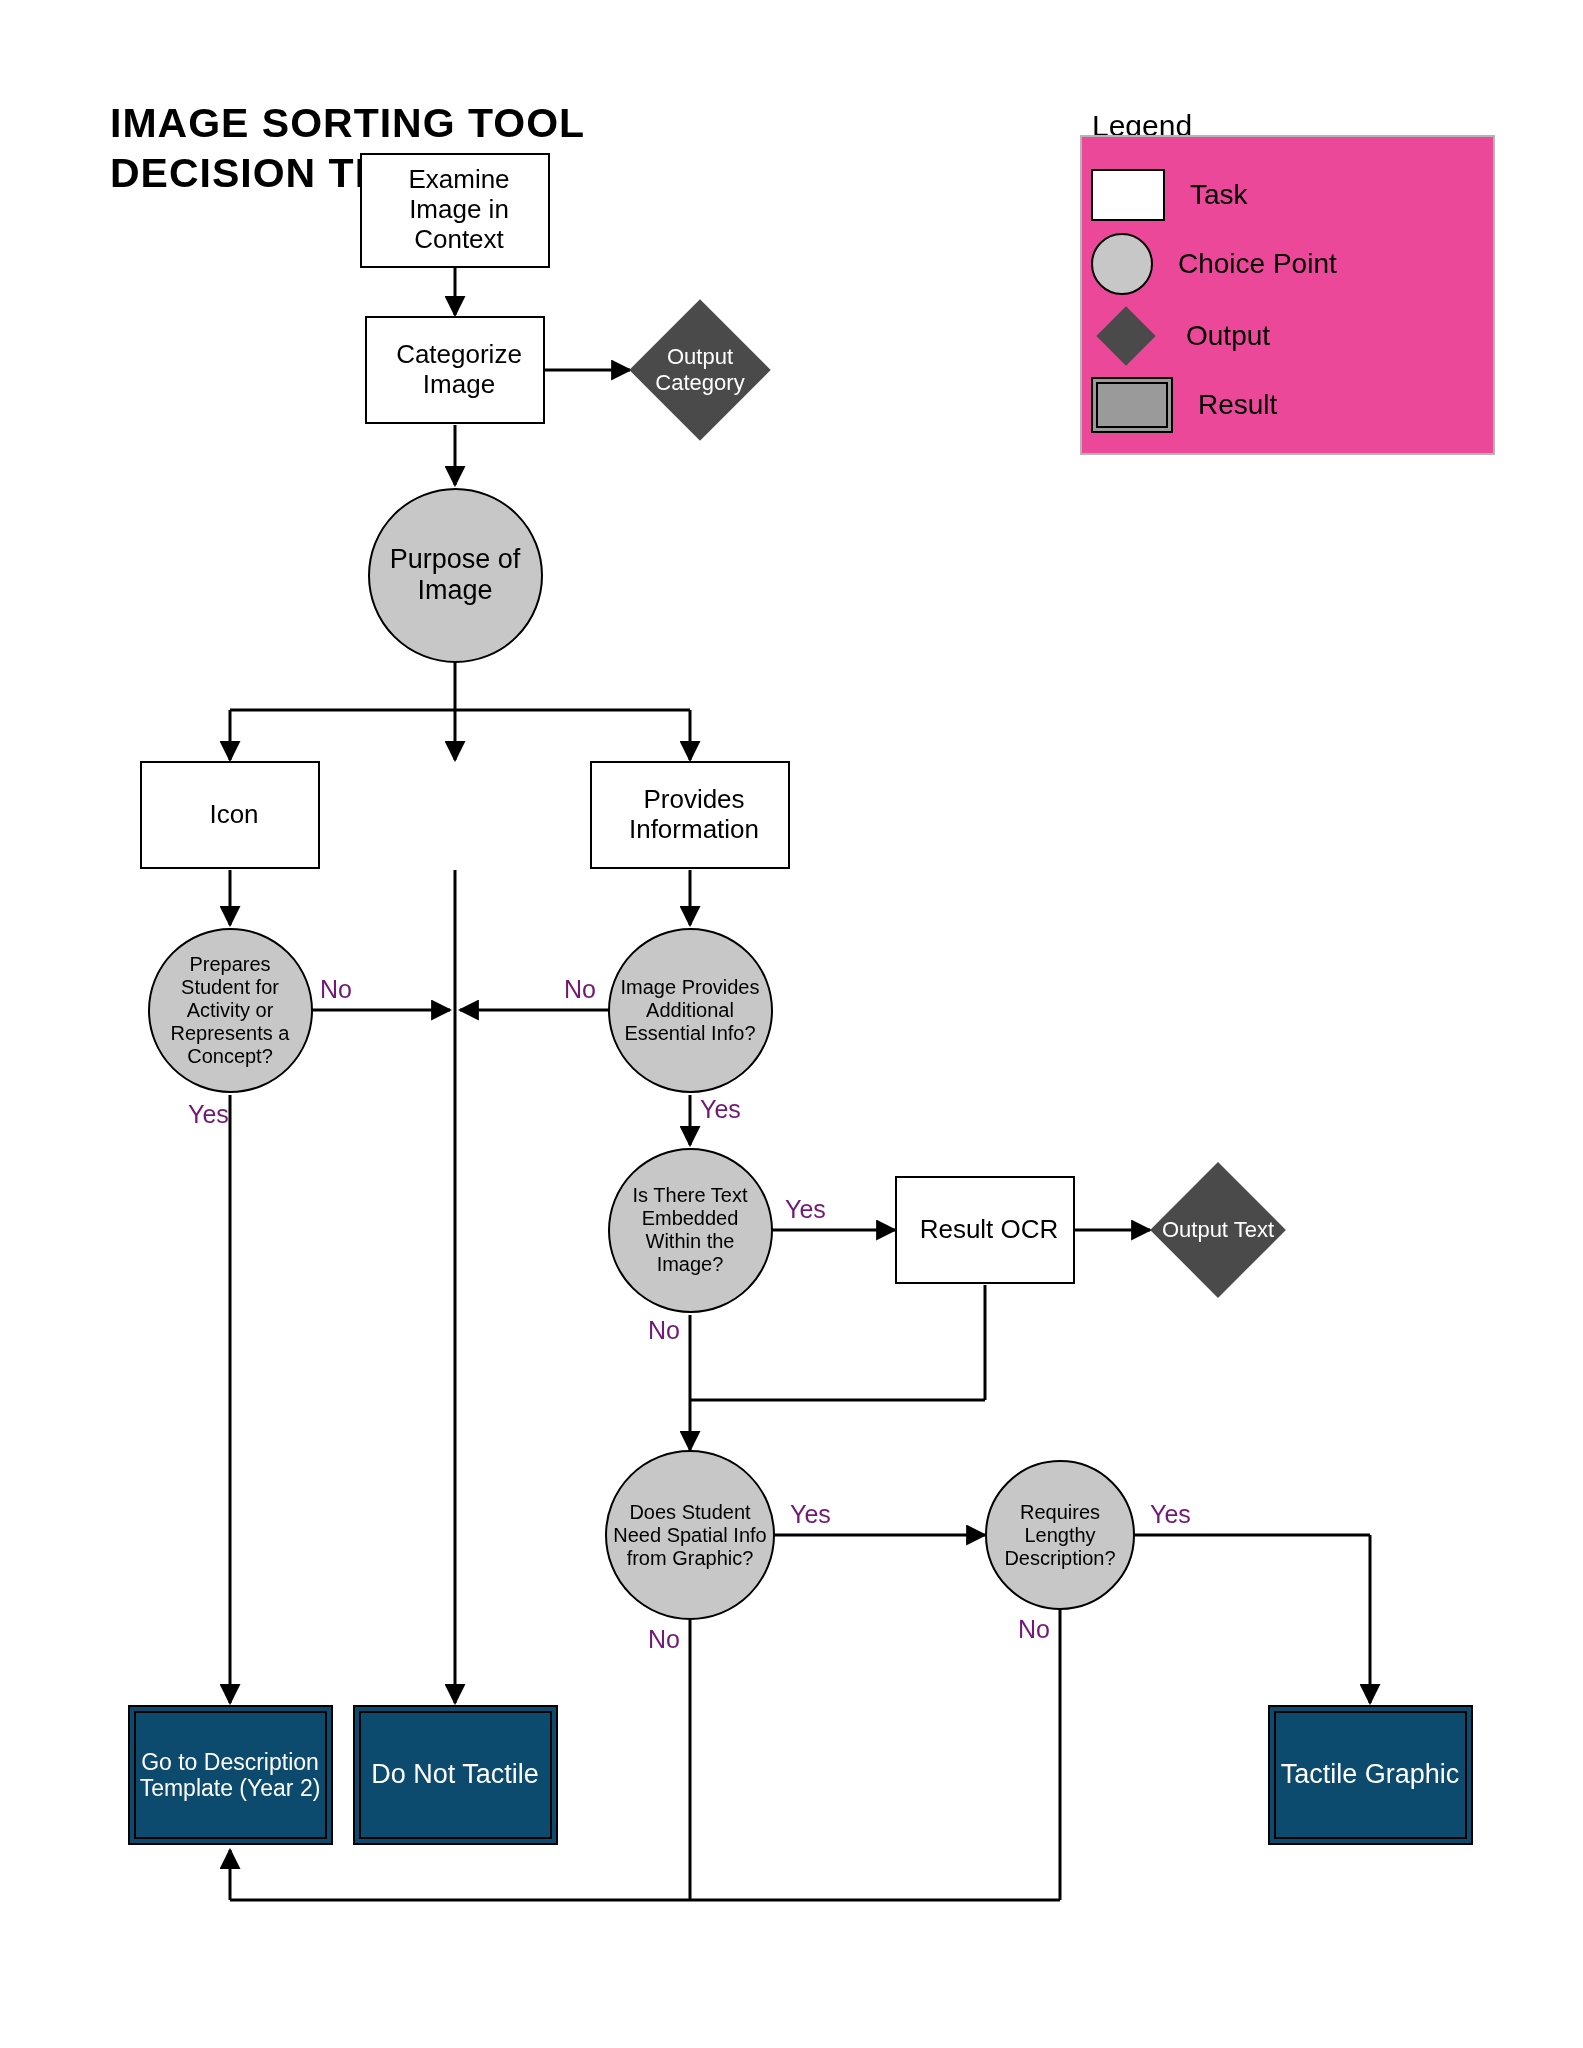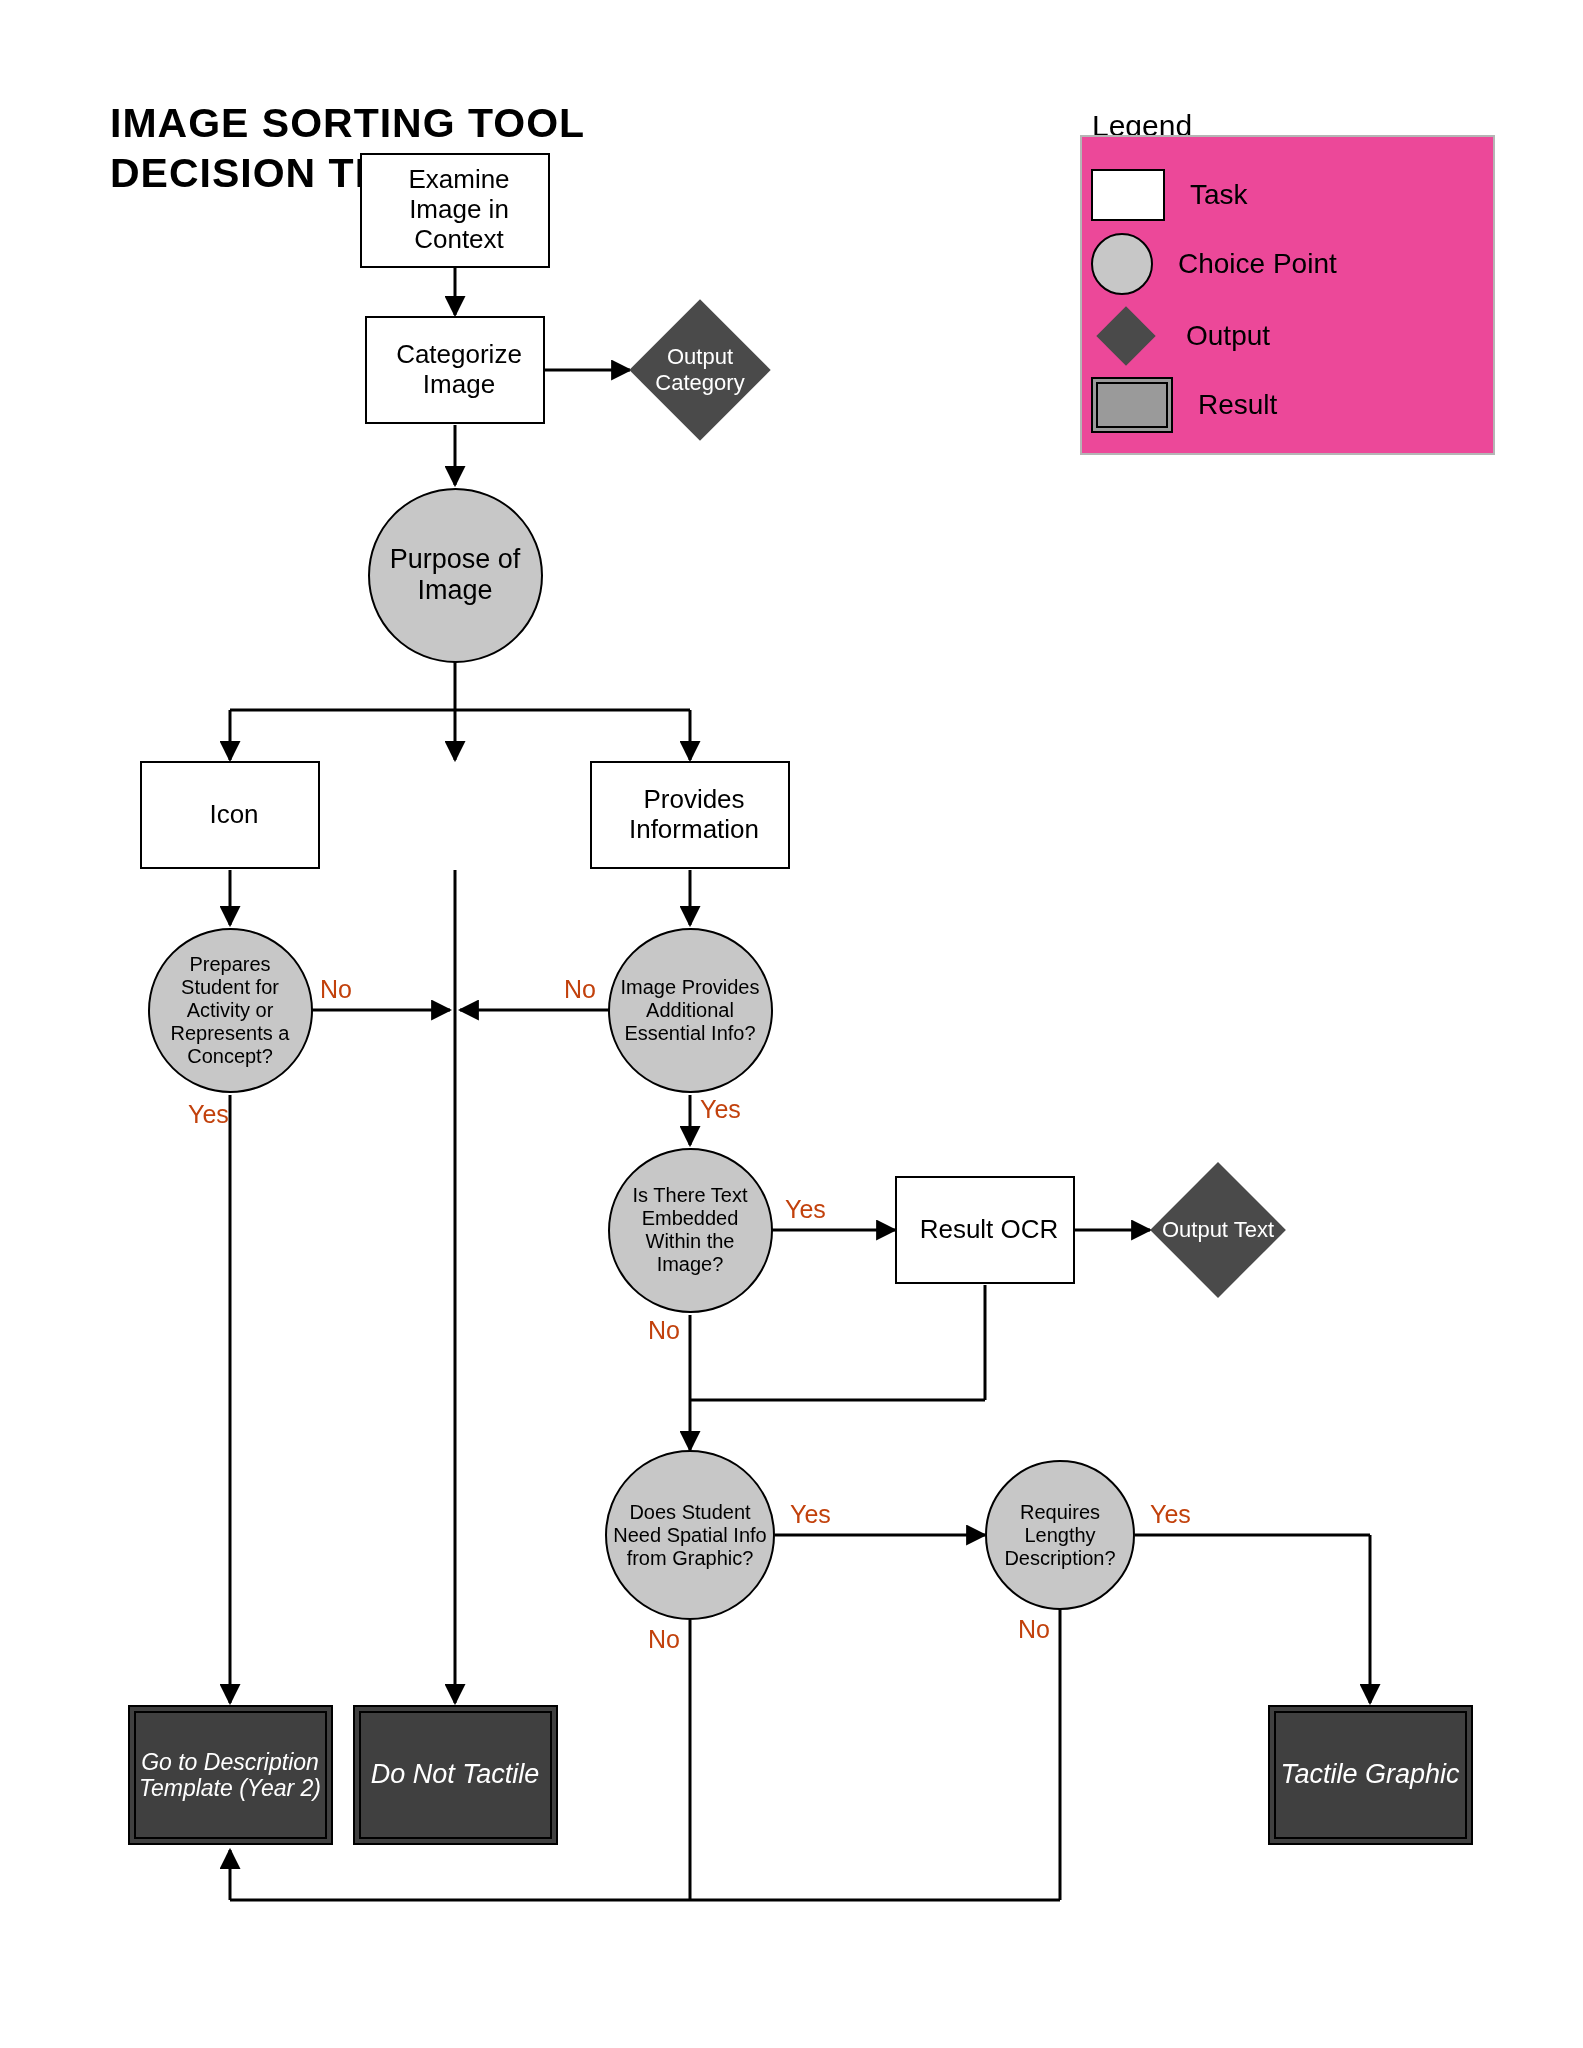--- a/index.html
+++ b/index.html
@@ -64,33 +64,32 @@
   .output-lbl {
     position: absolute;
     left: calc(var(--cx) * 1px - var(--s) * 0.7px);
     top:  calc(var(--cy) * 1px - var(--s) * 0.7px);
     width: calc(var(--s) * 1.4px);
     height: calc(var(--s) * 1.4px);
     display:flex; align-items:center; justify-content:center;
     color:#fff; font-size:22px; text-align:center;
   }
   .result {
-    background:#404040;
+    background:#0c4a6e;
     border:2px solid #000;
     outline:2px solid #000;
     outline-offset:-8px;
     color:#fff;
     font-size:27px;
-    font-style:italic;
   }
   
   .elabel {
     position:absolute;
     font-size:25px;
-    color:#c2410c;
+    color:#701a75;
   }
   
   .legend {
     position:absolute;
     border:2px solid #b5b5b5;
     background:#ec4899;
     box-sizing:border-box;
     padding:20px 20px 20px 9px;
   }
   .legend-title {

